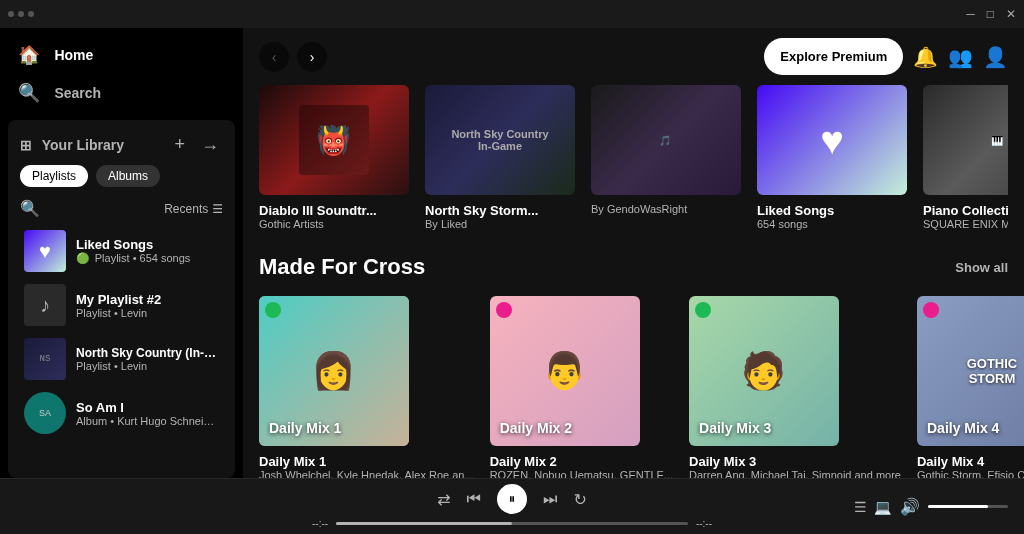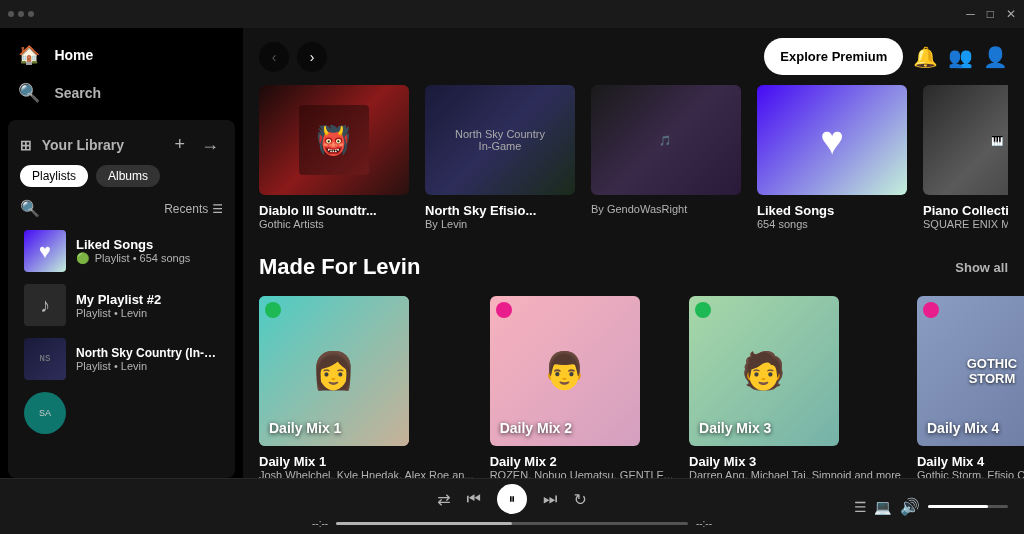--- a/index.html
+++ b/index.html
@@ -562,20 +562,24 @@
           <div class="lib-info">
             <div class="lib-name" style="font-size:12px;">North Sky Country (In-Game)</div>
             <div class="lib-sub">Playlist • Levin</div>
           </div>
         </div>
 
         <div class="library-item">
           <div class="lib-thumb soami" style="background:#0f766e; border-radius:50%;">
             <span style="font-size:9px; color:#ccc;">SA</span>
           </div>
+          <div class="lib-info">
+            <div class="lib-name">So Am I</div>
+            <div class="lib-sub">Album • Kurt Hugo Schneider</div>
+          </div>
         </div>
 
       </div>
     </div>
   </div>
 
   <div class="main-content">
 
     <div class="main-topbar">
       <div class="nav-arrows">
@@ -599,24 +603,24 @@
             <div style="width:100%;height:100%;background:linear-gradient(135deg,#1a0a0a,#8b1a1a,#2a1010);display:flex;align-items:center;justify-content:center;">
               <div style="width:70px;height:70px;border-radius:4px;background:linear-gradient(135deg,#3a0a0a,#6b1a1a);display:flex;align-items:center;justify-content:center;font-size:28px;">👹</div>
             </div>
           </div>
           <div class="card-title">Diablo III Soundtr...</div>
           <div class="card-sub">Gothic Artists</div>
         </div>
 
         <div class="card">
           <div class="card-thumb">
-            <div style="width:100%;height:100%;background:linear-gradient(135deg,#1a1a3a,#2d2d5a,#1a2a1a);display:flex;align-items:center;justify-content:center;font-size:11px;color:#aaa;text-align:center;padding:12px;">North Sky Country<br>In-Game</div>
-          </div>
-          <div class="card-title">North Sky Efisio...</div>
-          <div class="card-sub">By Levin</div>
+            <div style="width:100%;height:100%;background:linear-gradient(135deg,#1a1a3a,#2d2d5a,#1a2a1a);display:flex;align-items:center;justify-content:center;font-size:11px;color:#aaa;text-align:center;padding:12px;font-weight:bold;">North Sky Country<br>In-Game</div>
+          </div>
+          <div class="card-title">North Sky Storm...</div>
+          <div class="card-sub">By Liked</div>
         </div>
 
         <div class="card">
           <div class="card-thumb" style="background:linear-gradient(135deg,#1a1a1a,#3a2a4a,#2a1a3a);">
             <span style="font-size:10px;color:#888;">🎵</span>
           </div>
           <div class="card-sub">By GendoWasRight</div>
         </div>
 
         <div class="card">
@@ -631,21 +635,21 @@
           <div class="card-thumb" style="background:linear-gradient(135deg,#2a2a2a,#5a5a5a,#3a3a3a);display:flex;align-items:center;justify-content:center;">
             <span style="font-size:10px;color:#888;">🎹</span>
           </div>
           <div class="card-title">Piano Collections...</div>
           <div class="card-sub">SQUARE ENIX MUSIC</div>
         </div>
 
       </div>
 
       <div class="section-header">
-        <h2 class="section-title">Made For Levin</h2>
+        <h2 class="section-title">Made For Cross</h2>
         <button class="show-all-btn">Show all</button>
       </div>
 
       <div class="daily-mix-row">
 
         <div class="daily-mix-card">
           <div class="daily-mix-thumb dm1">
             <div class="daily-mix-badge" style="background:#1db954;"></div>
             <div style="width:100%;height:100%;background:linear-gradient(135deg,#4ecdc4,#c7b198);display:flex;align-items:center;justify-content:center;position:relative;">
               <span style="font-size:36px;">👩</span>

